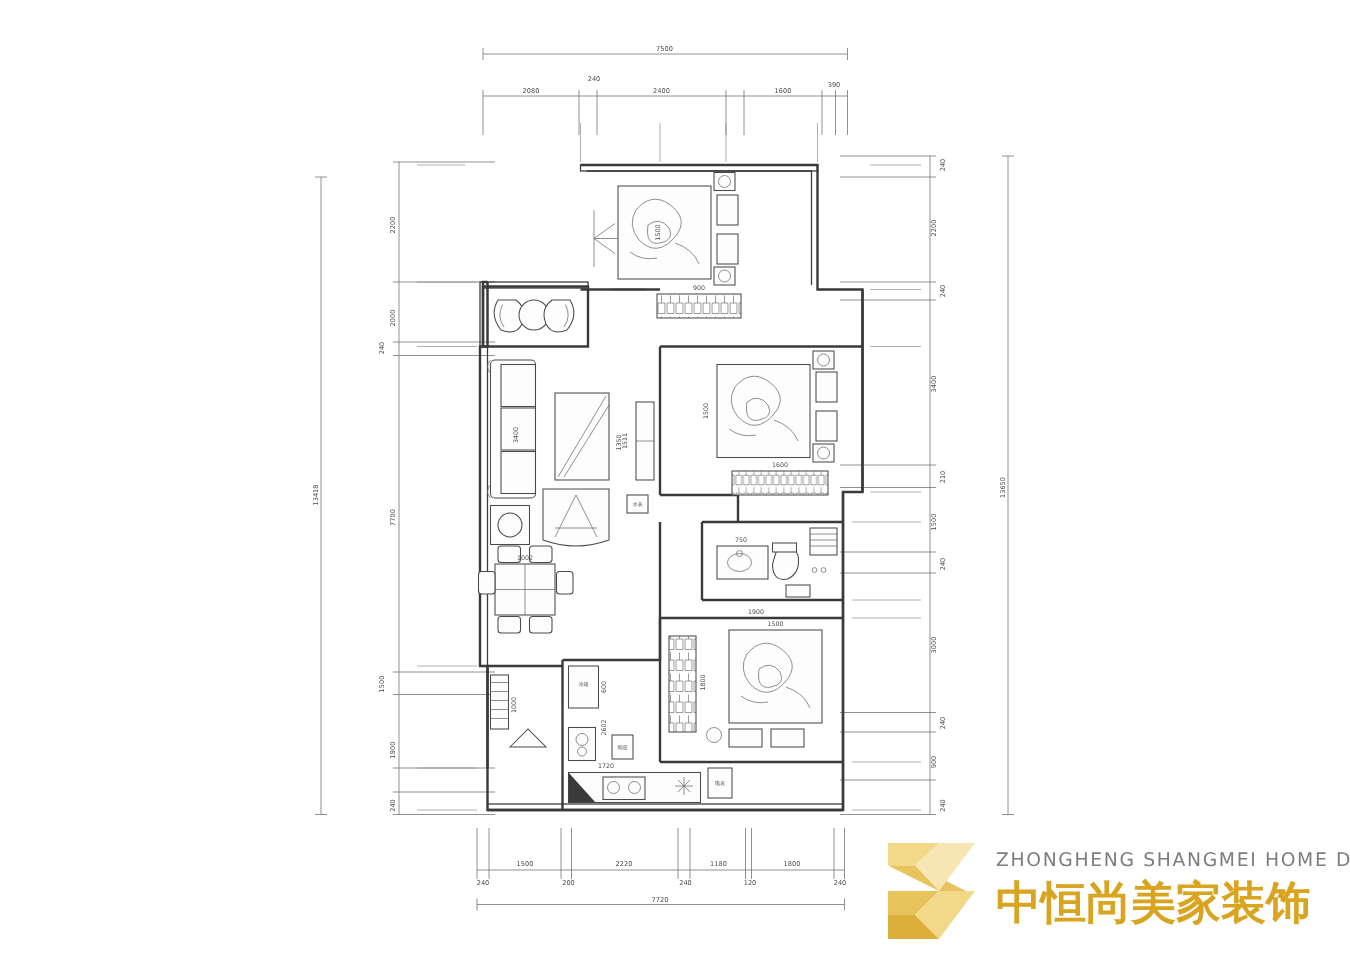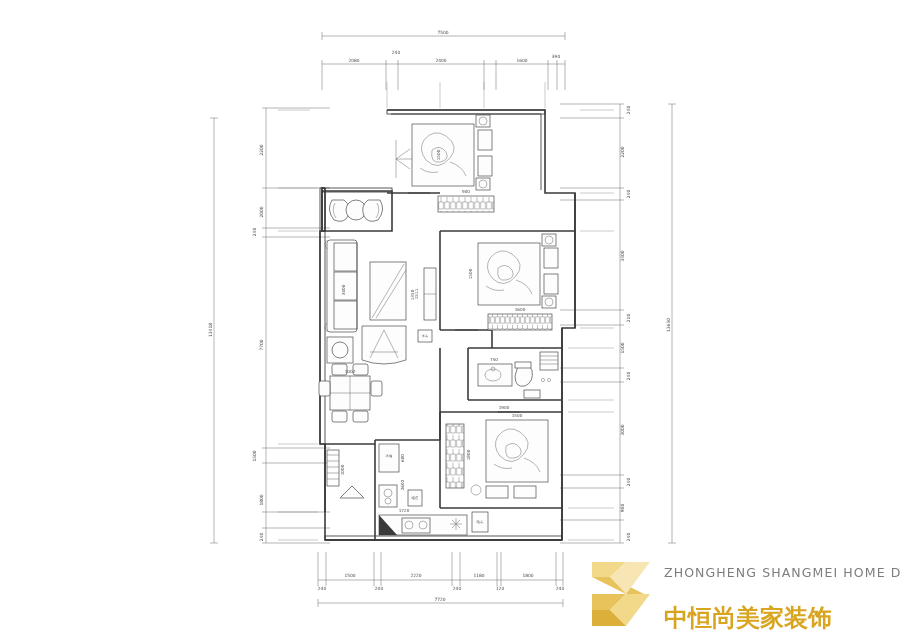--- a/index.html
+++ b/index.html
@@ -7,23 +7,23 @@
        font-family:"Liberation Sans",sans-serif;color:#333;}
   #stage{position:relative;width:900px;height:636px;background:#fff;}
   svg#plan{position:absolute;left:0;top:0;width:900px;height:636px;}
 
   
   #logo{position:absolute;left:586px;top:556px;width:312px;height:76px;}
   #logo .mark{position:absolute;left:0;top:4px;width:68px;height:68px;}
   #logo .en{position:absolute;left:78px;top:9px;font-size:12.5px;
             letter-spacing:1.1px;color:#7d7d7d;white-space:nowrap;
             font-family:"DejaVu Sans",sans-serif;}
-  #logo .cn{position:absolute;left:78px;top:26px;font-size:24px;
+  #logo .cn{position:absolute;left:78px;top:26px;font-size:30px;
             letter-spacing:0px;color:#d9a520;white-space:nowrap;font-weight:bold;
-            font-family:"DejaVu Sans",sans-serif;margin-top:20px;}
+            font-family:"DejaVu Sans",sans-serif;}
 </style>
 </head>
 <body>
 
 <div id="stage">
 
 <svg id="plan" viewBox="0 0 900 636">
   <defs>
     <style>
       .w  { fill:none; stroke:#3a3a3a; stroke-width:1.6; }

